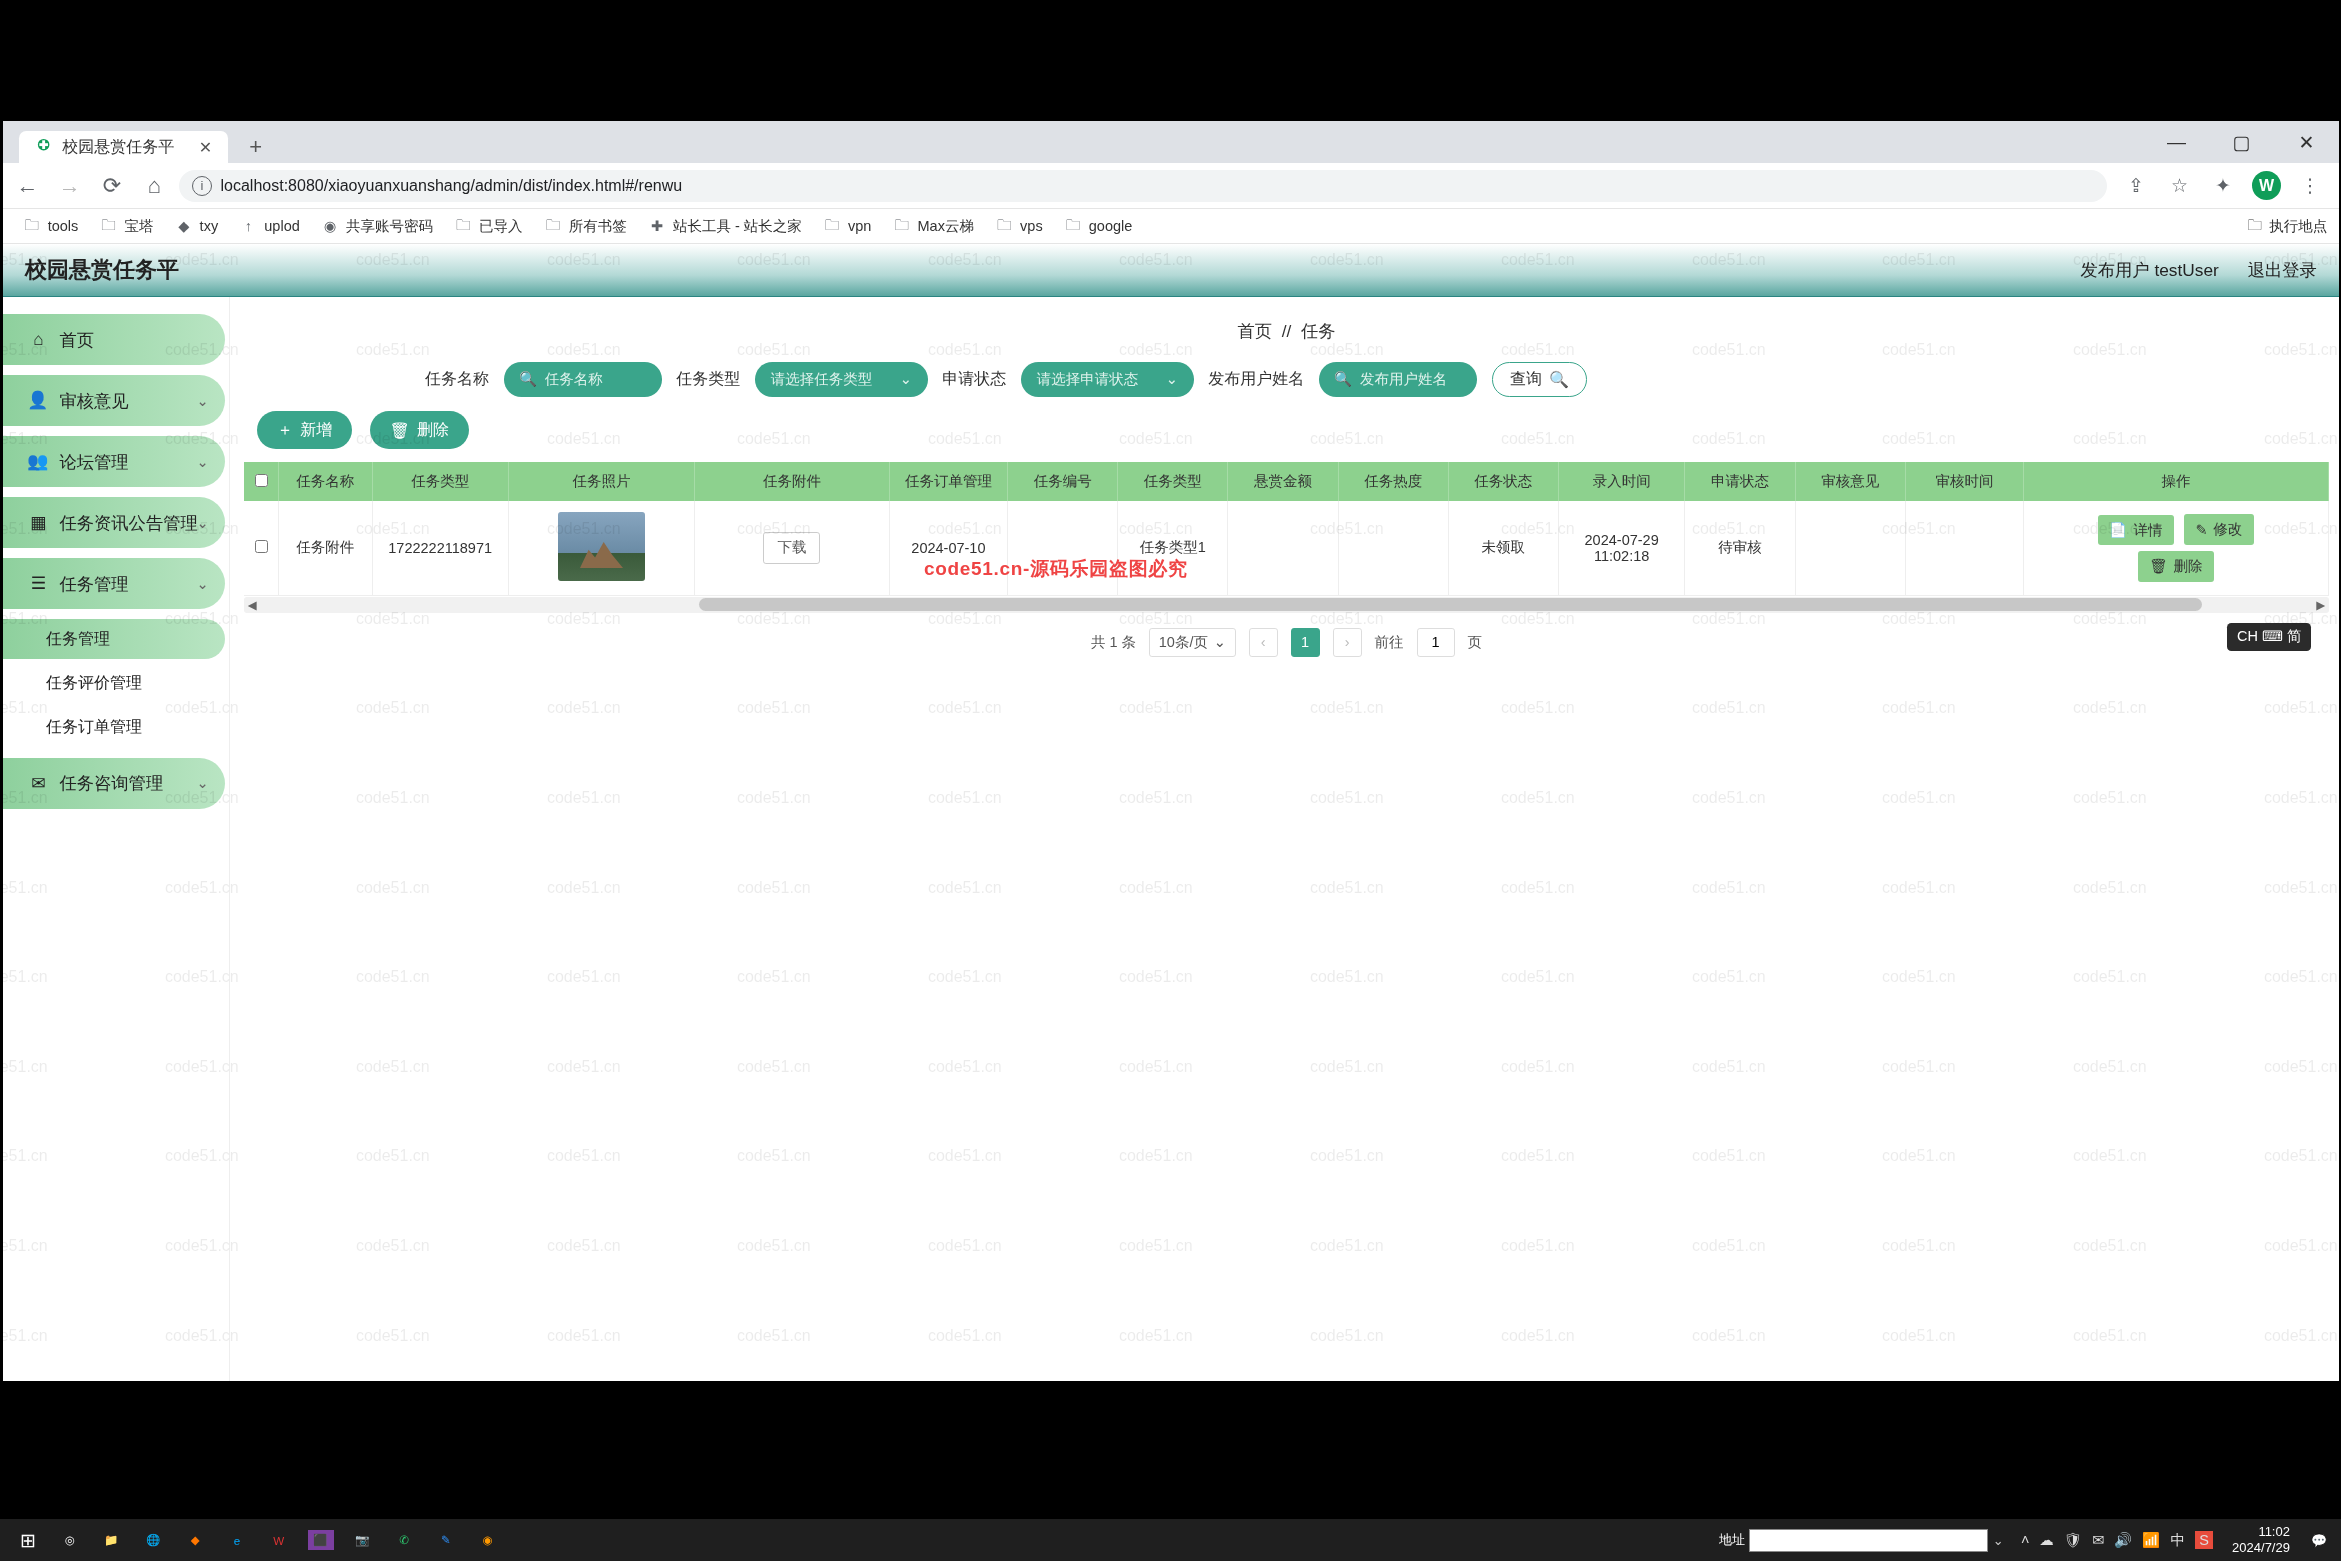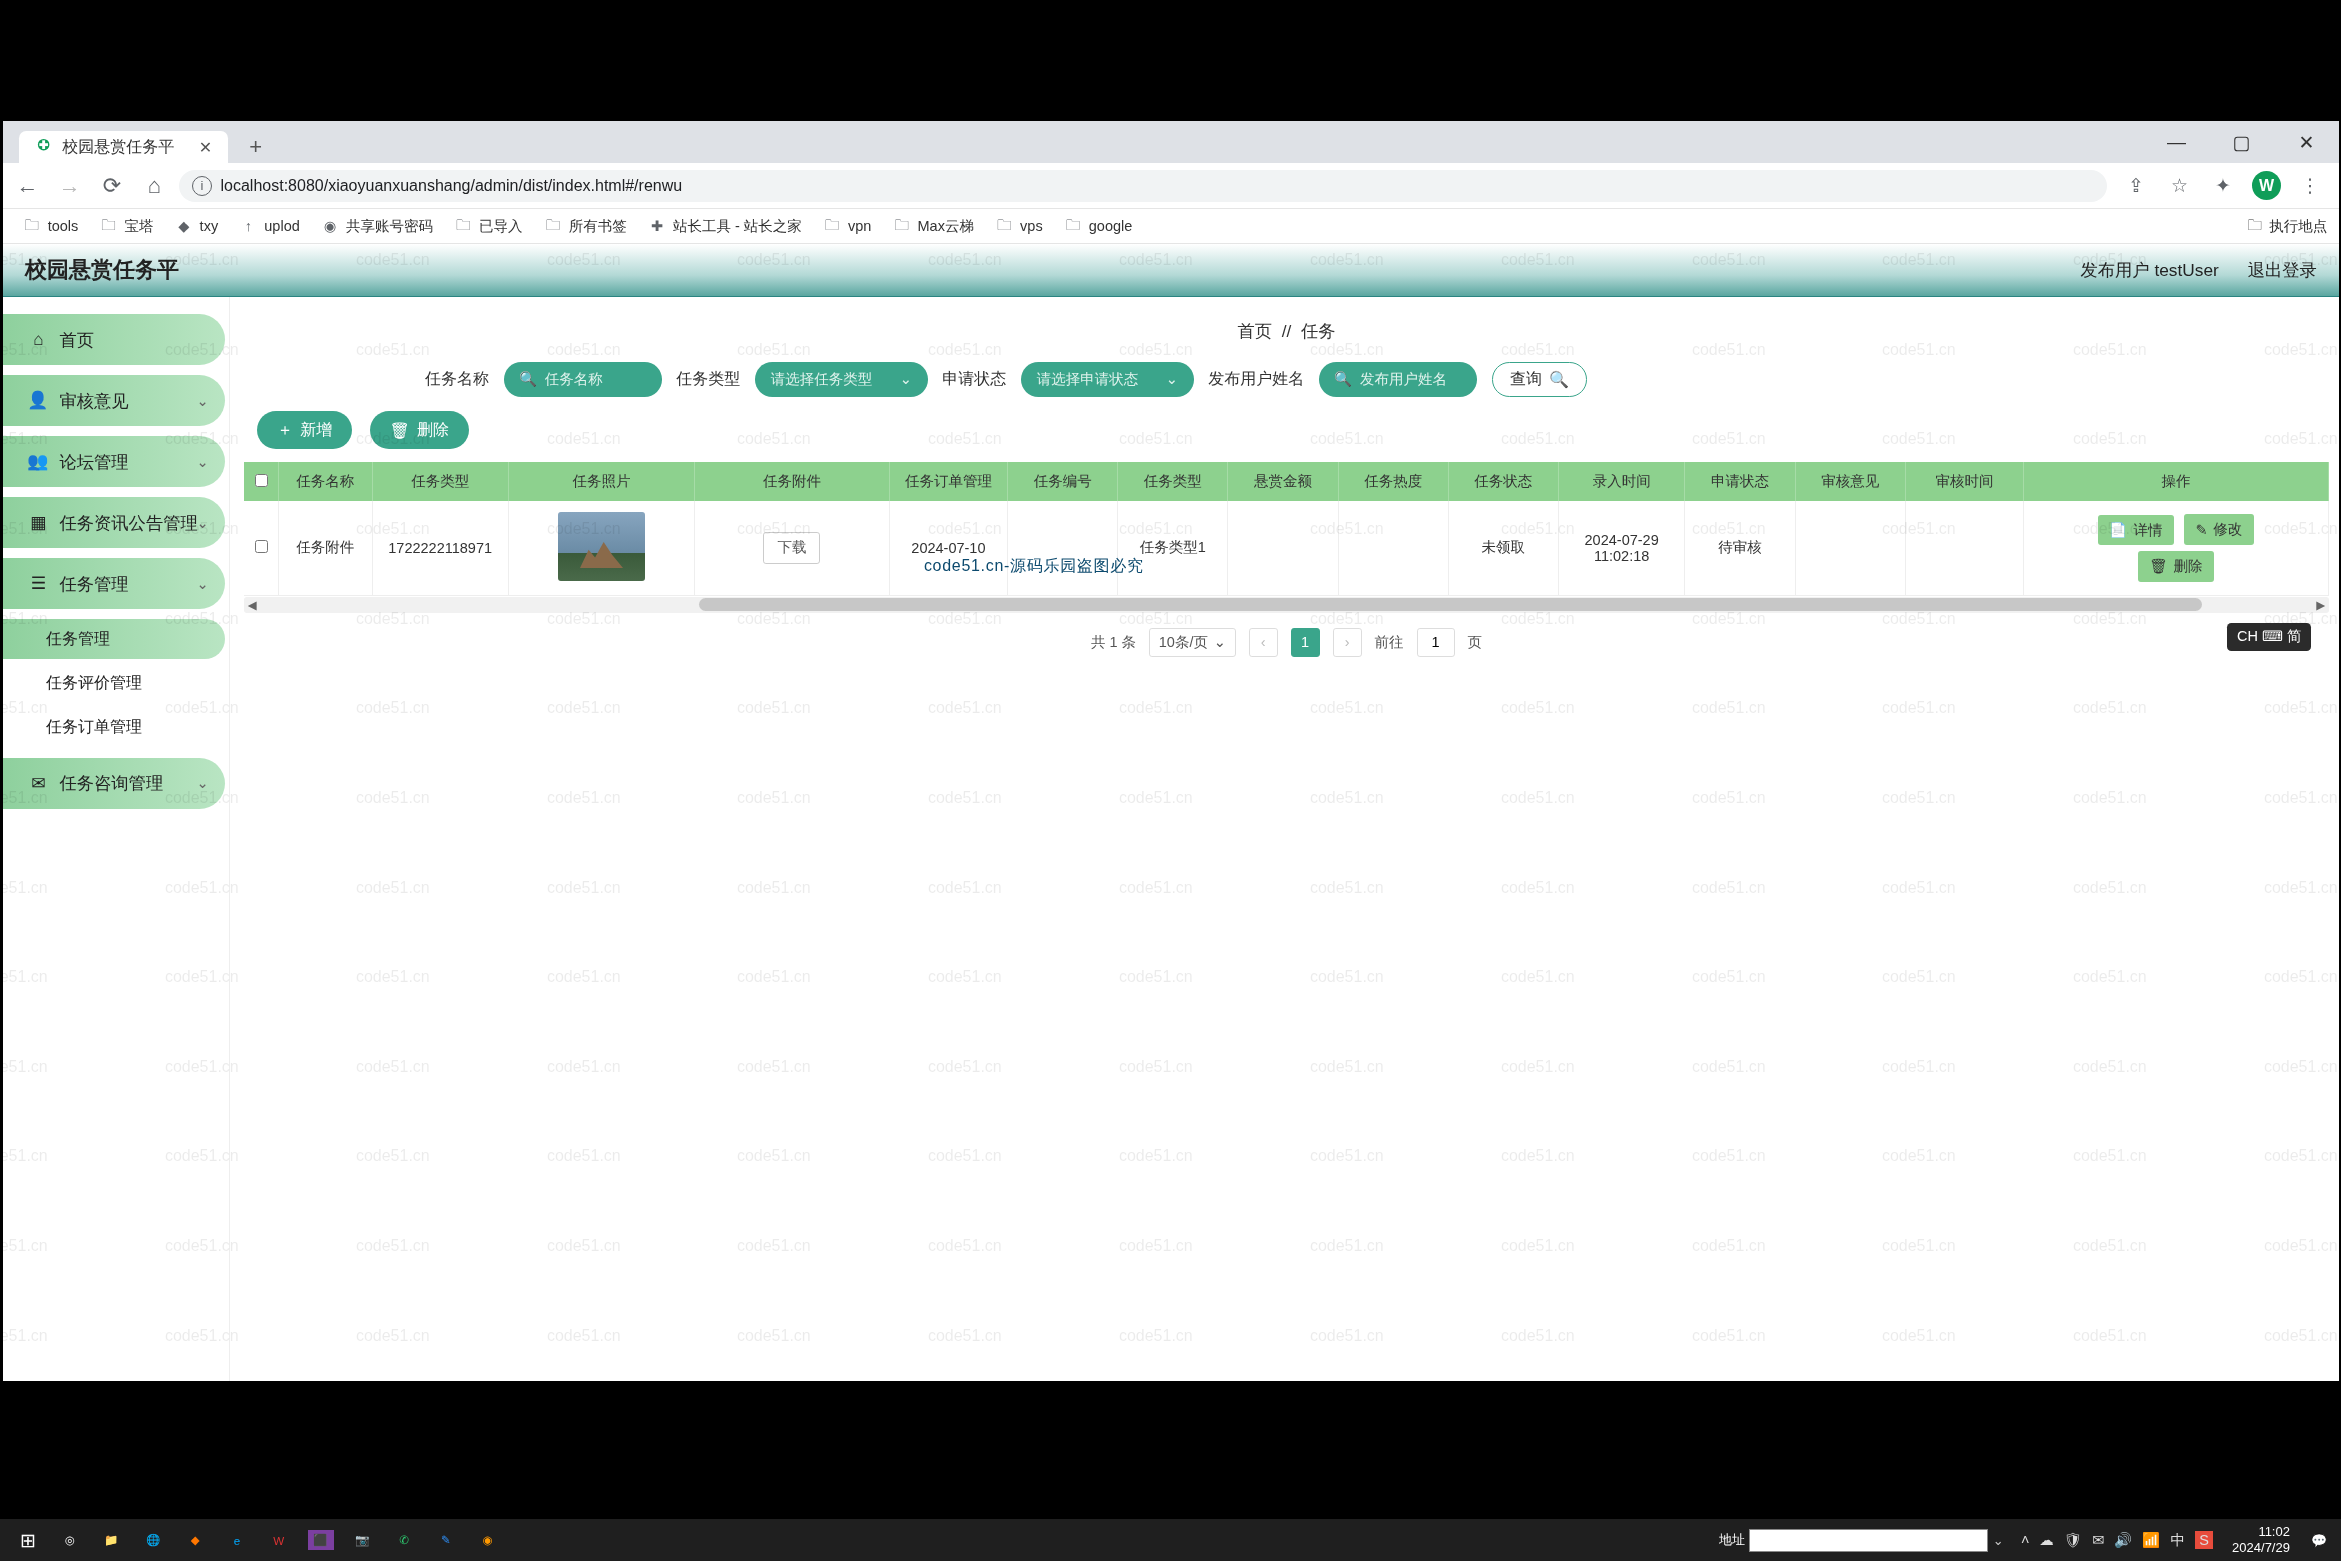--- a/index.html
+++ b/index.html
@@ -87,21 +87,21 @@
 .taskbar { position:absolute; left:0; bottom:0; width:100%; height:42px; background:#1f1f1f; display:flex; align-items:center; padding:0 7.2px; }
 .tbicon { width:36px; height:36px; margin:0 2.9px; display:flex; align-items:center; justify-content:center; border-radius:2.9px; }
 .tbicon svg, .tbicon span { color:#fff; }
 .tbcenter { margin-left:auto; display:flex; align-items:center; gap:4.3px; color:#fff; font-size:13px; }
 .addrbox { background:#fff; color:#333; width:239px; height:23px; border:0.7px solid #888; }
 .tray { display:flex; align-items:center; gap:10px; margin-left:13px; }
 .tray span { color:#ddd; font-size:14.5px; }
 .clock { margin-left:14.5px; text-align:right; font-size:13px; color:#fff; line-height:1.2; padding-right:10px; }
 
 
-.redwm { position:absolute; color:#0c4a6e; font-size:16px; font-weight:normal; letter-spacing:0.7px; }
+.redwm { position:absolute; color:#ef4444; font-size:19px; font-weight:bold; letter-spacing:0.7px; }
 </style>
 </head>
 <body>
 
 <div class="screen">
   <div class="viewport">
 
     <div class="titlebar">
       <div class="tab">
         <span>

